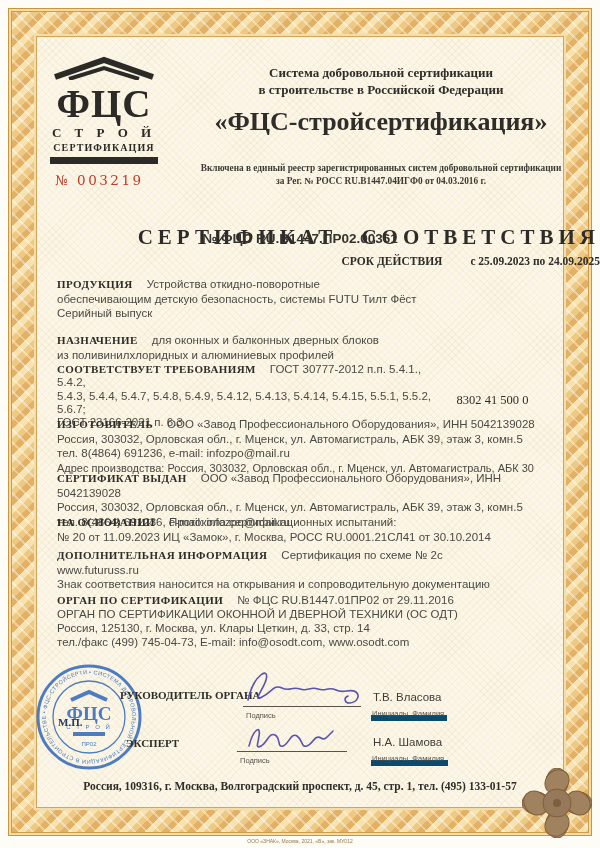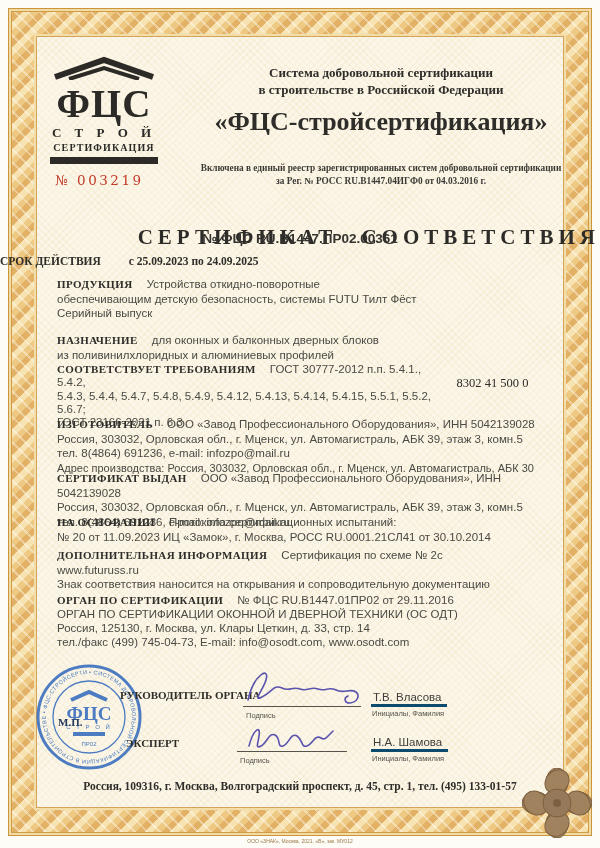--- a/index.html
+++ b/index.html
@@ -37,31 +37,31 @@
   .logo-cert{font-family:"Liberation Serif",serif;font-weight:bold;font-size:10px;letter-spacing:1.1px;margin-top:1px;}
   .logo-bar{height:7px;background:#2b2a26;margin-top:4px;}
   
   .hdr{left:198px;top:64px;width:366px;text-align:center;color:#2e2d29;}
   .hdr-l1{font-family:"Liberation Serif",serif;font-weight:bold;font-size:13px;line-height:17px;}
   .hdr-name{font-family:"Liberation Serif",serif;font-weight:bold;font-size:26px;margin-top:9px;}
   .hdr-reg{font-family:"Liberation Serif",serif;font-weight:bold;font-size:9.3px;line-height:12.5px;margin-top:25px;color:#3b3a35;}
   .serial{left:55px;top:172px;font-family:"DejaVu Serif",serif;font-size:13.5px;letter-spacing:2.5px;color:#c23a28;}
   .title{left:0;top:197px;width:600px;text-align:right;font-family:"Liberation Serif",serif;font-weight:bold;font-size:21px;letter-spacing:5px;word-spacing:14px;color:#2c2b27;margin-top:28px;}
   .certno{left:0;top:231px;width:600px;text-align:center;font-weight:bold;font-size:13.5px;color:#33322e;}
-  .validity{left:0;top:255px;width:600px;text-align:left;font-family:"Liberation Serif",serif;font-weight:bold;font-size:11.5px;color:#2e2d29;}
+  .validity{left:0;top:255px;width:600px;text-align:right;font-family:"Liberation Serif",serif;font-weight:bold;font-size:11.5px;color:#2e2d29;}
   .validity .val{margin-left:28px;}
   .code-col{text-align:center;color:#2e2d29;}
   .code-lbl{font-family:"Liberation Serif",serif;font-weight:bold;font-size:13.5px;}
   .code-sub{font-family:"Liberation Serif",serif;font-size:9.8px;margin-top:2px;}
   .code-val{font-family:"Liberation Serif",serif;font-size:12.5px;}
   
   .sig-label{font-family:"Liberation Serif",serif;font-weight:bold;font-size:11px;color:#2e2d29;}
   .sig-line{border-bottom:1px solid #55534c;}
   .small-cap{font-size:7.5px;color:#55534c;}
-  .sig-name{font-size:11.5px;color:#3f3e39;border-bottom:3px solid #0c4a6e;padding:0 6px 1px 2px;}
+  .sig-name{font-size:11.5px;color:#3f3e39;border-bottom:6px solid #0c4a6e;padding:0 6px 12px 2px;}
   .footer{left:0;top:780px;width:600px;text-align:center;font-family:"Liberation Serif",serif;font-weight:bold;font-size:11.5px;color:#2e2d29;}
   .form-print{left:0;top:838px;width:600px;text-align:center;font-size:5px;color:#9b7b4b;}
   .mp{left:58px;top:716px;font-family:"Liberation Serif",serif;font-weight:bold;font-size:11px;color:#273a5e;}
   .stamp-wrap{left:34px;top:662px;width:110px;height:110px;opacity:.92;}
 </style>
 </head>
 <body>
 
 <div class="page">
   <div class="frame"></div>
@@ -106,21 +106,21 @@
   </div>
 
   <div class="abs sec" style="top:363px;width:378px;line-height:13.3px;">
     <div><span class="lbl">СООТВЕТСТВУЕТ  ТРЕБОВАНИЯМ</span><span class="txt">ГОСТ 30777-2012 п.п. 5.4.1., 5.4.2,</span></div>
     <div>5.4.3, 5.4.4, 5.4.7, 5.4.8, 5.4.9, 5.4.12, 5.4.13, 5.4.14, 5.4.15, 5.5.1, 5.5.2,</div>
     <div>5.6.7;</div>
     <div>ГОСТ 23166-2021 п. 6.3</div>
   </div>
 
   <div class="abs code-col" style="left:420px;top:364px;width:145px;">
-    <div class="code-val" style="margin-top:12px;">8302 41 500 0</div>
+    <div class="code-val" style="margin-top:29px;">8302 41 500 0</div>
   </div>
 
   <div class="abs sec" style="top:417px;">
     <div><span class="lbl">ИЗГОТОВИТЕЛЬ</span><span class="txt">ООО «Завод Профессионального Оборудования», ИНН 5042139028</span></div>
     <div>Россия, 303032, Орловская обл., г. Мценск, ул. Автомагистраль, АБК 39, этаж 3, комн.5</div>
     <div>тел. 8(4864) 691236, e-mail:  infozpo@mail.ru</div>
     <div style="font-size:11px;">Адрес производства:  Россия, 303032, Орловская обл., г. Мценск, ул. Автомагистраль, АБК 30</div>
   </div>
 
   <div class="abs sec" style="top:471px;">

